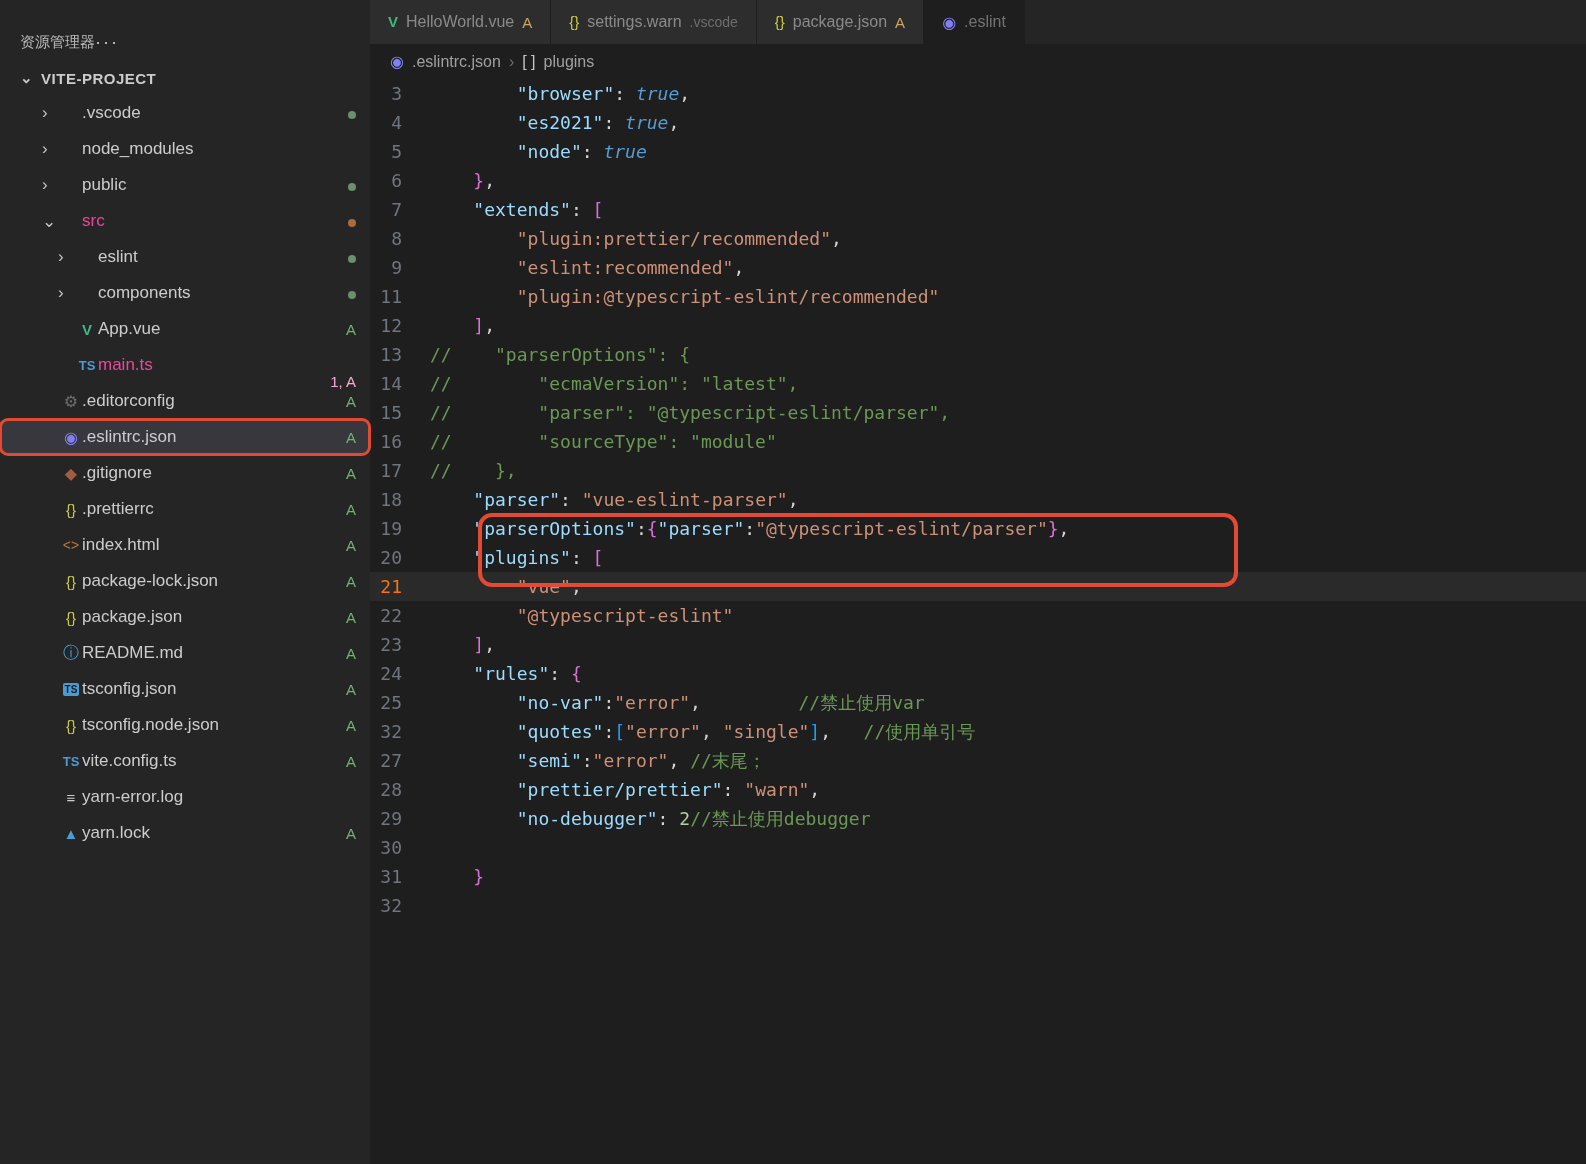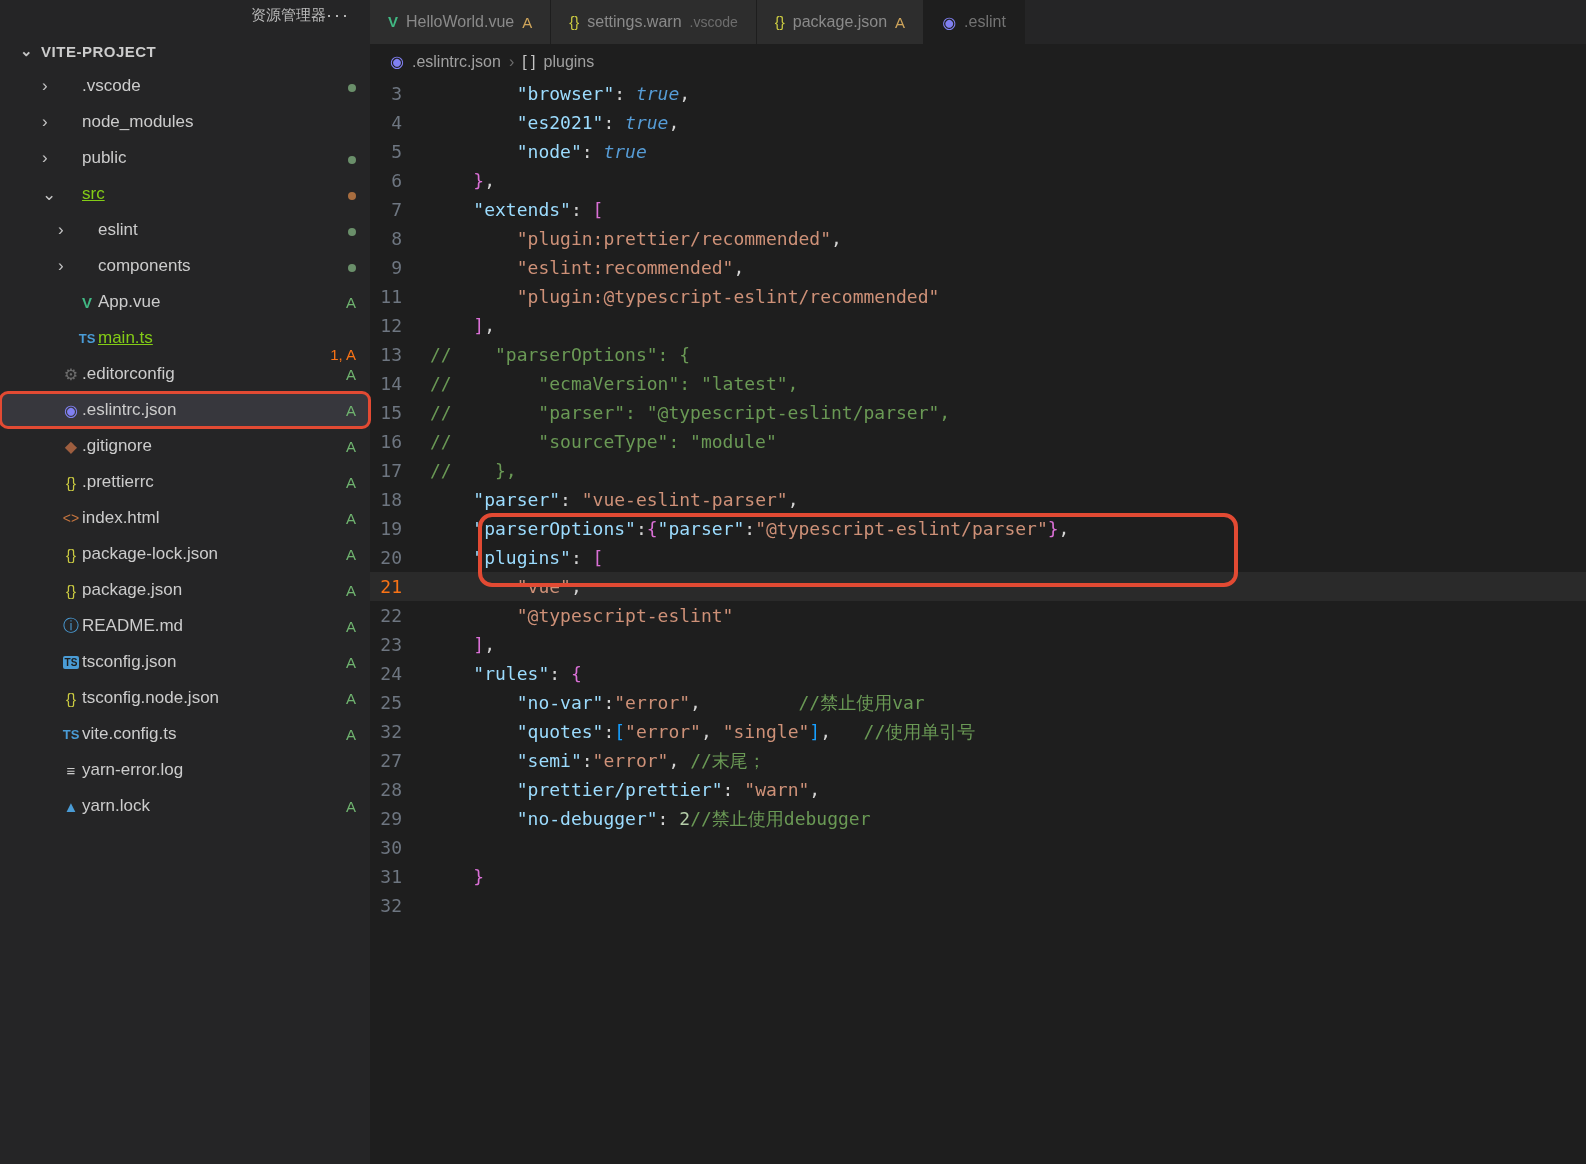--- a/index.html
+++ b/index.html
@@ -15,24 +15,25 @@
 }
 .sidebar {
   width: 370px;
   background: #252526;
   display: flex;
   flex-direction: column;
 }
 .sidebar-header {
   display: flex;
   align-items: center;
-  justify-content: flex-end;
-  padding: 5px 20px 10px 20px;
+  justify-content: flex-start;
+  padding: 16px 20px 10px 20px;
   color: #bbbbbb;
   font-size: 15px;
+  margin-top: 16px;
 }
 .sidebar-header .dots { color: #cccccc; font-size: 18px; letter-spacing: 2px; }
 .project-row {
   display: flex;
   align-items: center;
   padding: 6px 20px;
   font-weight: bold;
   color: #cccccc;
   font-size: 15px;
   letter-spacing: 0.5px;
@@ -51,23 +52,23 @@
   cursor: pointer;
 }
 .tree-row.depth1 { padding-left: 42px; }
 .tree-row.depth2 { padding-left: 58px; }
 .tree-row .chev { width: 18px; color: #c5c5c5; }
 .tree-row .ico { width: 22px; display: inline-flex; align-items: center; justify-content: center; }
 .tree-row .lbl { flex: 1; }
 .tree-row .status { margin-left: auto; font-size: 15px; }
 .tree-row.selected { background: #37373d; }
 .tree-row.selected.highlighted { outline: 3px solid #e24a33; outline-offset: -2px; border-radius: 8px; }
-.c-src { color: #84cc16; text-decoration: underline; }
+.c-src { color: #ec4899; }
 .st-green { color: #6fb36f; }
-.st-red { color: #f97316; margin-top: 32px; }
+.st-red { color: #f9a8d4; margin-top: 32px; }
 .dot { width: 8px; height: 8px; border-radius: 50%; display: inline-block; }
 .dot.green { background: #6a8f6a; }
 .dot.orange { background: #a86d3f; }
 
 .main {
   flex: 1;
   display: flex;
   flex-direction: column;
   background: #1e1e1e;
   min-width: 0;

